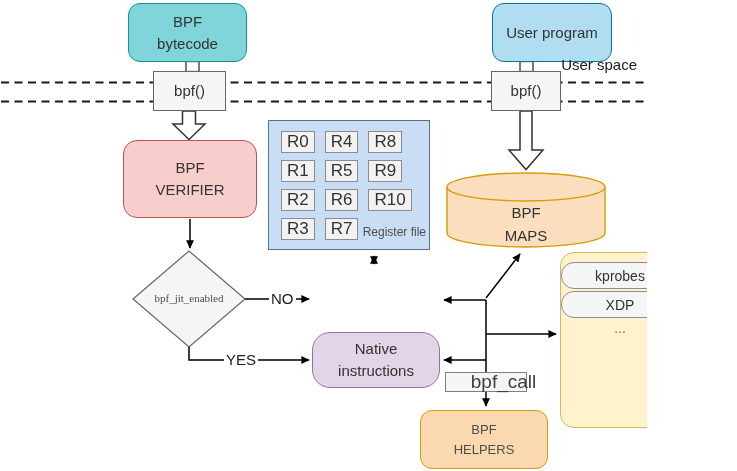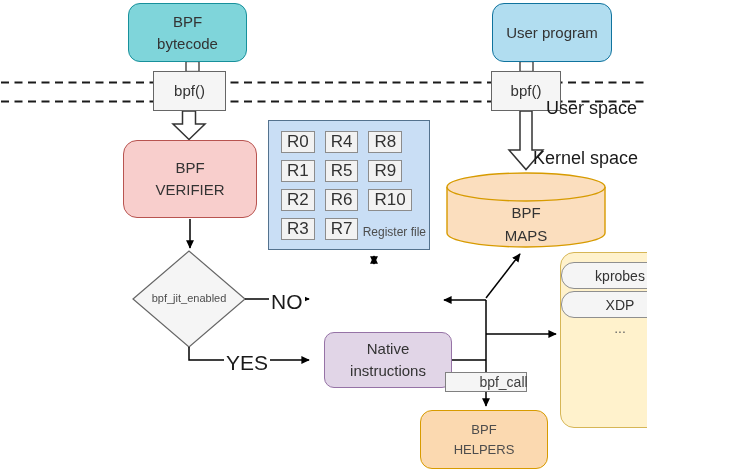--- a/index.html
+++ b/index.html
@@ -7,49 +7,49 @@
           font-family:"Liberation Sans",sans-serif;color:#333;}
   #wires{position:absolute;left:0;top:0;z-index:1;}
   .node{position:absolute;z-index:2;display:flex;align-items:center;justify-content:center;
         text-align:center;white-space:pre-line;box-sizing:border-box;border:1px solid #000;
         line-height:22px;font-size:15px;}
   .rounded{border-radius:12px;}
   .node-bytecode{left:128px;top:3px;width:119px;height:59px;background:var(--teal-fill);border-color:var(--teal-stroke);}
   .node-userprog{left:492px;top:3px;width:120px;height:59px;background:var(--blue-fill);border-color:var(--blue-stroke);}
   .node-bpf-left{left:153px;top:71px;width:73px;height:40px;background:var(--gray-fill);border-color:var(--gray-stroke);}
   .node-bpf-right{left:491px;top:71px;width:70px;height:40px;background:var(--gray-fill);border-color:var(--gray-stroke);}
-  .space-label{position:absolute;z-index:2;font-size:18px;color:#1a1a1a;white-space:nowrap;margin-top:42px;}
+  .space-label{position:absolute;z-index:2;font-size:15px;color:#1a1a1a;white-space:nowrap;}
   .label-userspace{right:10px;top:56px;}
   .label-kernelspace{right:9px;top:106px;}
   .node-verifier{left:123px;top:140px;width:134px;height:78px;background:var(--red-fill);border-color:var(--red-stroke);border-radius:14px;}
   .regfile{position:absolute;z-index:2;left:268px;top:120px;width:162px;height:130px;box-sizing:border-box;
            background:var(--regfile-fill);border:1px solid var(--regfile-stroke);
            display:grid;grid-template-rows:repeat(4,29px);grid-template-columns:repeat(3,min-content);
            grid-auto-flow:column;column-gap:10px;justify-items:start;align-items:start;
            padding:10px 0 0 12px;}
   .reg-box{background:var(--regbox-fill);border:1px solid var(--regbox-stroke);box-sizing:border-box;
            font-size:17px;line-height:20px;padding:0 5px;color:#333;}
   .regfile-label{position:absolute;right:3px;bottom:10px;font-size:12px;color:#4d4d4d;white-space:nowrap;padding-left:34px;}
   .maps-label{position:absolute;z-index:2;left:447px;top:201px;width:158px;text-align:center;
               white-space:pre-line;font-size:15px;line-height:23px;}
   .diamond-label{position:absolute;z-index:2;left:136px;top:292px;width:106px;text-align:center;
-                 font-size:11px;color:#4d4d4d;}
+                 font-size:11px;color:#4d4d4d;font-family:Liberation Serif, serif;}
   .node-interp{left:312px;top:269px;width:128px;height:59px;background:var(--interp-fill);border-color:var(--interp-stroke);border-radius:10px;}
-  .node-native{left:312px;top:332px;width:128px;height:56px;background:var(--purple-fill);border-color:var(--purple-stroke);border-radius:10px;margin-left:12px;}
+  .node-native{left:312px;top:332px;width:128px;height:56px;background:var(--purple-fill);border-color:var(--purple-stroke);border-radius:18px;}
   .node-bpfcall{left:445px;top:372px;width:82px;height:20px;background:var(--gray-fill);border-color:#808080;
-                font-size:14px;color:#404040;line-height:18px;padding-left:35px;}
+                font-size:19px;color:#404040;line-height:18px;padding-left:35px;}
   .node-helpers{left:420px;top:410px;width:128px;height:59px;background:var(--helpers-fill);border-color:var(--helpers-stroke);
                 border-radius:12px;font-size:13px;line-height:20px;color:#4d4d4d;}
   .hooks{position:absolute;z-index:2;left:560px;top:252px;width:120px;height:176px;box-sizing:border-box;
          background:var(--hooks-fill);border:1px solid var(--hooks-stroke);border-radius:14px;
          display:flex;flex-direction:column;gap:2px;padding-top:9px;}
   .hook-item{height:27px;box-sizing:border-box;background:var(--hookitem-fill);border:1px solid var(--hookitem-stroke);
              border-radius:13px;display:flex;align-items:center;justify-content:center;font-size:14px;color:#333;}
   .hooks-more{text-align:center;font-size:14px;color:#666;margin-top:1px;line-height:14px;}
-  .wire-label{position:absolute;z-index:3;background:#fff;padding:0 2px;font-size:21px;color:#1a1a1a;}
+  .wire-label{position:absolute;z-index:3;background:#fff;padding:0 2px;font-size:15px;color:#1a1a1a;}
   .label-no{left:269px;top:290px;}
   .label-yes{left:224px;top:351px;}
 </style>
 </head>
 <body>
 
 <div id="canvas">
 
   <svg id="wires" width="737" height="471" viewBox="0 0 737 471">
     <defs>
@@ -90,21 +90,20 @@
   </svg>
 
   <div class="node rounded node-bytecode">BPF
 bytecode</div>
   <div class="node rounded node-userprog">User program</div>
 
   <div class="node node-bpf-left">bpf()</div>
   <div class="node node-bpf-right">bpf()</div>
 
   <div class="space-label label-userspace">User space</div>
-  <div class="space-label label-kernelspace">Kernel space</div>
 
   <div class="node node-verifier">BPF
 VERIFIER</div>
 
   <div class="regfile">
     <div class="regfile-label">Register file</div>
 
   <div class="reg-box">R0</div>
       <div class="reg-box">R1</div>
       <div class="reg-box">R2</div>

